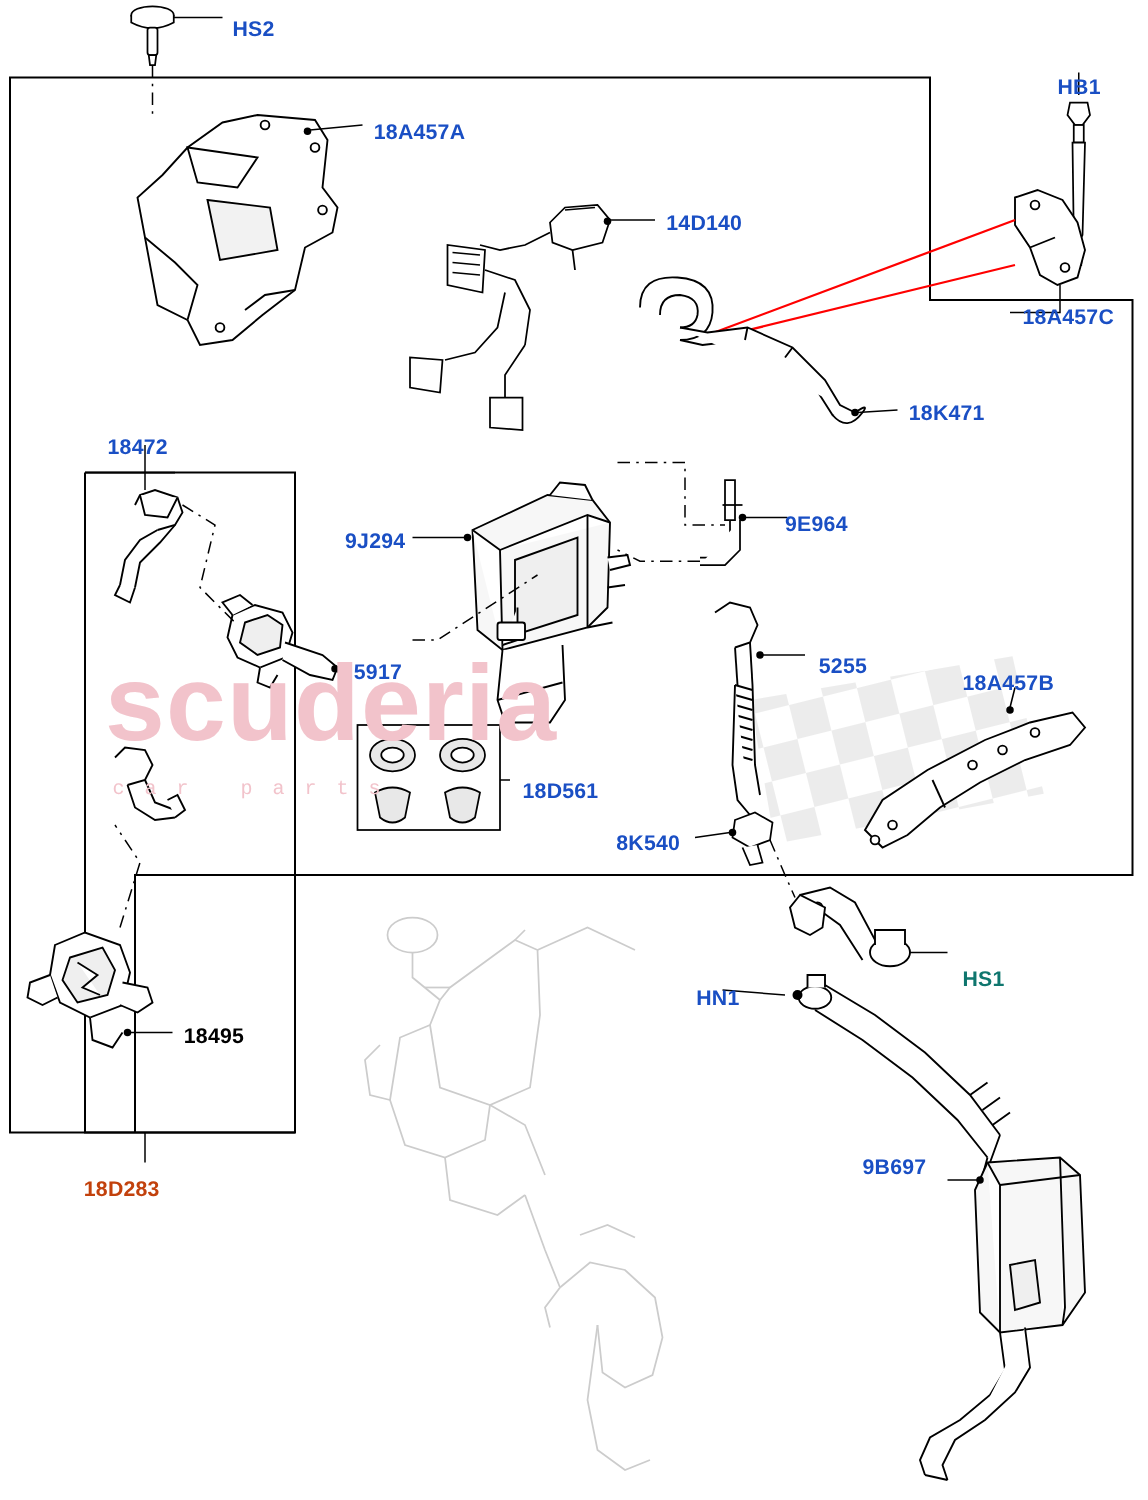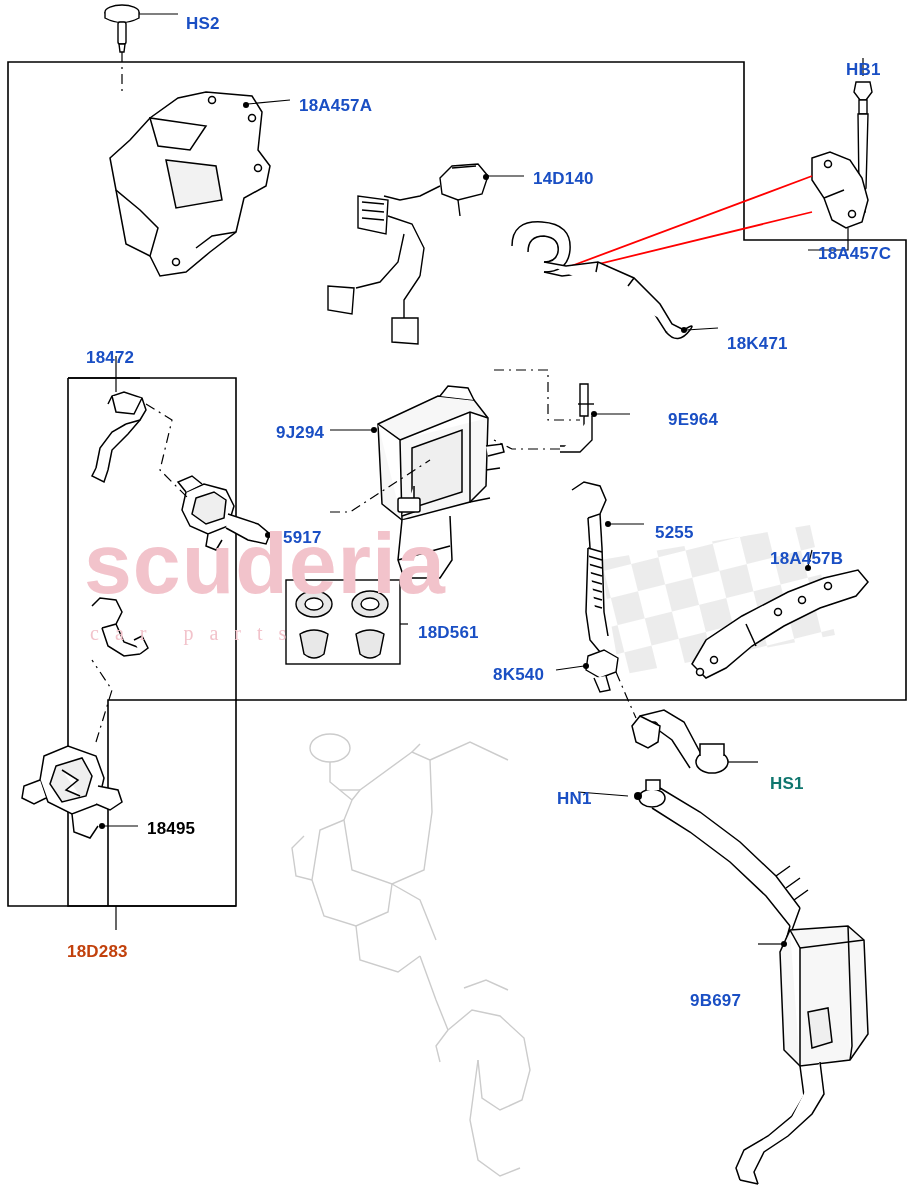--- a/index.html
+++ b/index.html
@@ -44,24 +44,24 @@
   }
   .wm-main {
     font-size: 86px;
     font-weight: bold;
     color: #f2c3cb;
     letter-spacing: 1px;
     font-family: "Liberation Sans", sans-serif;
     line-height: 1;
   }
   .wm-sub {
-    font-size: 20px;
+    font-size: 16px;
     color: #f2c3cb;
     letter-spacing: 16px;
-    font-family: Liberation Serif, serif;
+    font-family: Liberation Mono, monospace;
     margin-top: 16px;
     margin-left: 6px;
   }
 </style>
 </head>
 <body>
 
 <div id="diagram-root">
 
   <svg id="diagram-svg" viewBox="0 0 918 1200" xmlns="http://www.w3.org/2000/svg">
@@ -330,28 +330,28 @@
     <div class="wm-main">scuderia</div>
     <div class="wm-sub">car parts</div>
   </div>
 
   <div id="labels">
       <div class="label" style="left: 186px; top: 14px; color: rgb(26, 79, 196);">HS2</div>
       <div class="label" style="left: 299px; top: 96px; color: rgb(26, 79, 196);">18A457A</div>
       <div class="label" style="left: 846px; top: 60px; color: rgb(26, 79, 196);">HB1</div>
       <div class="label" style="left: 533px; top: 169px; color: rgb(26, 79, 196);">14D140</div>
       <div class="label" style="left: 818px; top: 244px; color: rgb(26, 79, 196);">18A457C</div>
-      <div class="label" style="left: 727px; top: 321px; color: rgb(26, 79, 196); margin-top: 13px;">18K471</div>
+      <div class="label" style="left: 727px; top: 321px; color: rgb(26, 79, 196);">18K471</div>
       <div class="label" style="left: 86px; top: 348px; color: rgb(26, 79, 196);">18472</div>
       <div class="label" style="left: 276px; top: 423px; color: rgb(26, 79, 196);">9J294</div>
-      <div class="label" style="left: 668px; top: 410px; color: rgb(26, 79, 196);">9E964</div>
+      <div class="label" style="left: 628px; top: 410px; color: rgb(26, 79, 196);">9E964</div>
       <div class="label" style="left: 283px; top: 528px; color: rgb(26, 79, 196);">5917</div>
       <div class="label" style="left: 655px; top: 523px; color: rgb(26, 79, 196);">5255</div>
-      <div class="label" style="left: 770px; top: 537px; color: rgb(26, 79, 196); margin-top: 12px;">18A457B</div>
+      <div class="label" style="left: 770px; top: 537px; color: rgb(26, 79, 196);">18A457B</div>
       <div class="label" style="left: 418px; top: 623px; color: rgb(26, 79, 196);">18D561</div>
       <div class="label" style="left: 493px; top: 665px; color: rgb(26, 79, 196);">8K540</div>
       <div class="label" style="left: 770px; top: 758px; color: #0f766e; margin-top: 16px;">HS1</div>
       <div class="label" style="left: 557px; top: 789px; color: rgb(26, 79, 196);">HN1</div>
       <div class="label" style="left: 147px; top: 819px; color: #000000;">18495</div>
       <div class="label" style="left: 67px; top: 942px; color: #c2410c;">18D283</div>
-      <div class="label" style="left: 690px; top: 991px; color: rgb(26, 79, 196);">9B697</div>
+      <div class="label" style="left: 690px; top: 924px; color: rgb(26, 79, 196);">9B697</div>
     </div>
 </div>
 
 </body></html>

